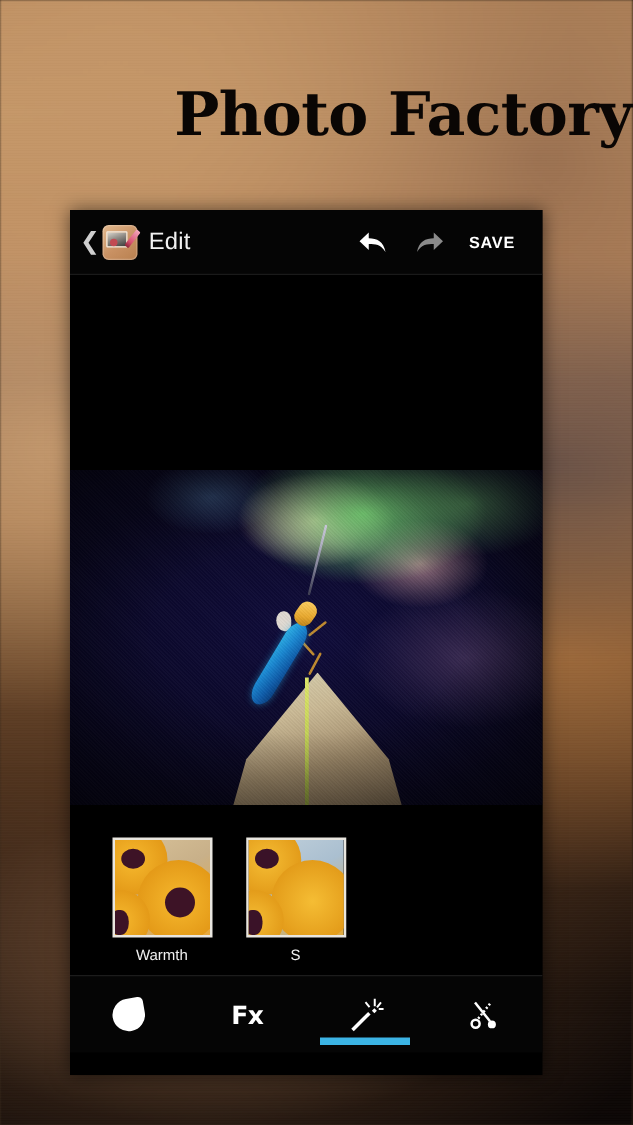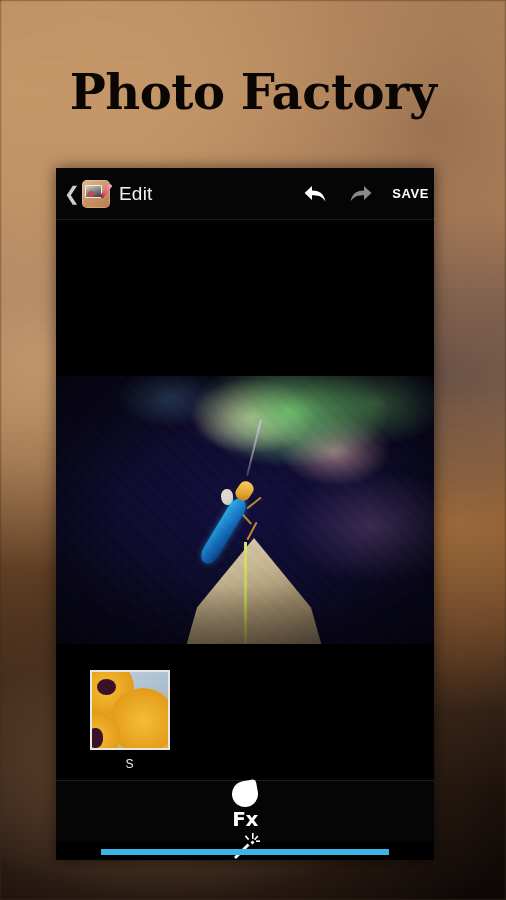--- a/index.html
+++ b/index.html
@@ -38,21 +38,21 @@
   #backdrop-noise {
     position:absolute; inset:0;
     background:repeating-linear-gradient(0deg, rgba(255,255,255,0.012) 0 1px, rgba(0,0,0,0.012) 1px 2px);
     pointer-events:none;
   }
 
   
   #app-title {
     position:absolute;
     top:68px; left:0; width:506px;
-    text-align:center;
+    text-align:right;
     font-family:"DejaVu Serif", serif;
     font-weight:bold;
     font-size:48px;
     letter-spacing:-0.5px;
     color:#0a0604;
     line-height:1;
     white-space:nowrap;
   }
 
   
@@ -112,21 +112,21 @@
     letter-spacing:0.2px;
   }
   #header-actions {
     margin-left:auto;
     display:flex; align-items:center;
   }
   .nav-arrow { width:44px; display:flex; justify-content:center; align-items:center; }
   #save-button {
     color:#ffffff; font-size:13px; font-weight:bold;
     letter-spacing:0.6px;
-    padding:0 5px 0 10px;
+    padding:0 22px 0 10px;
   }
 
   
   #canvas-stage {
     position:relative;
     height:440px;
     background:#000;
     overflow:hidden;
   }
   #letterbox-top { position:absolute; left:0; top:0; width:100%; height:156px; background:#000; z-index:3; }
@@ -243,21 +243,20 @@
   .t-s4 .petal{ background:radial-gradient(circle,#f5bd34 0%, #e39c1a 70%, #c87e0e 100%); }
   .t-s4 .core { background:#3a1228; }
 
   
   #tab-bar {
     position:relative;
     height:62px;
     background:#050505;
     border-top:1px solid #1c1c1c;
     display:flex;
-    flex-direction:column;
   }
   .tab {
     flex:1; position:relative;
     display:flex; align-items:center; justify-content:center;
   }
   .tab .indicator {
     position:absolute; left:12%; bottom:6px;
     width:76%; height:6px;
     background:#3cb4e5;
     display:none;
@@ -323,20 +322,34 @@
       <span class="antenna"></span>
       <span class="grain"></span>
       <span class="vignette"></span>
     </div>
 
     <div id="letterbox-bottom"></div>
   </div>
 
   <div id="filter-strip">
 
+    <div class="filter-item">
+      <div class="filter-thumb">
+        <span class="sf t-warmth">
+          <span class="sky"></span>
+          <span class="bloom petal" style="left:-14px;top:-12px;width:56px;height:56px;"></span>
+          <span class="core" style="left:5px;top:7px;width:19px;height:16px;"></span>
+          <span class="bloom petal" style="left:18px;top:16px;width:66px;height:66px;"></span>
+          <span class="core" style="left:40px;top:38px;width:24px;height:24px;"></span>
+          <span class="bloom petal" style="left:-20px;top:40px;width:48px;height:48px;"></span>
+          <span class="core" style="left:-4px;top:56px;width:15px;height:20px;border-radius:45%;"></span>
+        </span>
+      </div>
+      <div class="filter-label">Warmth</div>
+    </div>
 
 
 
     <div class="filter-item">
       <div class="filter-thumb">
         <span class="sf t-s4">
           <span class="sky"></span>
           <span class="bloom petal" style="left:-14px;top:-12px;width:56px;height:56px;"></span>
           <span class="core" style="left:5px;top:7px;width:19px;height:16px;"></span>
           <span class="bloom petal" style="left:18px;top:16px;width:66px;height:66px;"></span>

